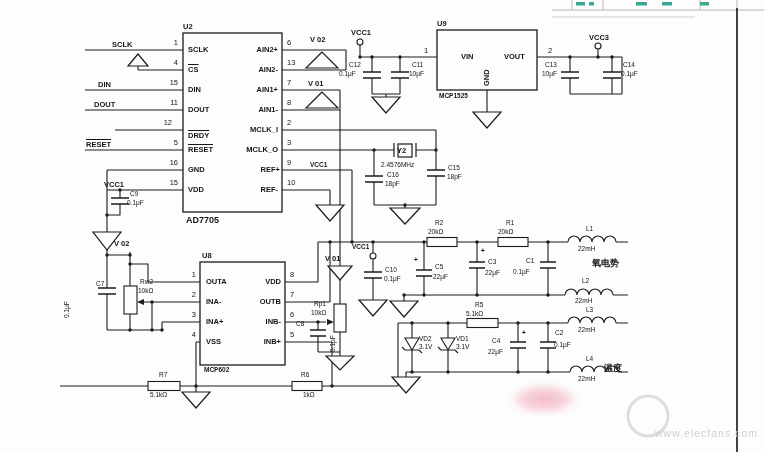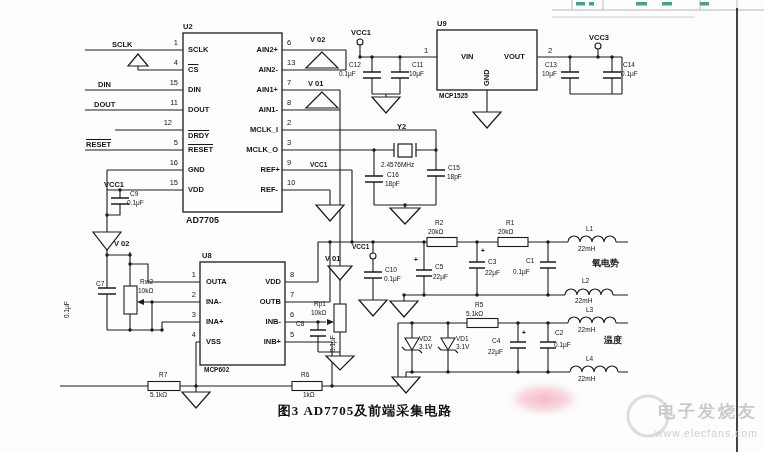--- a/index.html
+++ b/index.html
@@ -264,21 +264,21 @@
 <span class="t b" style="left:589px;top:34px">VCC3</span>
 <span class="t s6" style="left:349px;top:62px">C12</span>
 <span class="t s6" style="left:339px;top:71px">0.1μF</span>
 <span class="t s6" style="left:412px;top:62px">C11</span>
 <span class="t s6" style="left:409px;top:71px">10μF</span>
 <span class="t s6" style="left:545px;top:62px">C13</span>
 <span class="t s6" style="left:542px;top:71px">10μF</span>
 <span class="t s6" style="left:623px;top:62px">C14</span>
 <span class="t s6" style="left:621px;top:71px">0.1μF</span>
 
-<span class="t b" style="left:397px;top:123px">Y2</span>
+<span class="t b" style="left:397px;top:147px">Y2</span>
 <span class="t s6" style="left:381px;top:162px">2.4576MHz</span>
 <span class="t s6" style="left:387px;top:172px">C16</span>
 <span class="t s6" style="left:385px;top:181px">18pF</span>
 <span class="t s6" style="left:448px;top:165px">C15</span>
 <span class="t s6" style="left:447px;top:174px">18pF</span>
 
 <span class="t b" style="left:202px;top:252px">U8</span>
 <span class="t b s6" style="left:204px;top:367px">MCP602</span>
 <span class="t b" style="left:206px;top:278px">OUTA</span>
 <span class="t b" style="left:206px;top:298px">INA-</span>
@@ -335,20 +335,18 @@
 <span class="t s6" style="left:466px;top:311px">5.1kΩ</span>
 <span class="t b s6" style="left:522px;top:330px">+</span>
 <span class="t s6" style="left:492px;top:338px">C4</span>
 <span class="t s6" style="left:488px;top:349px">22μF</span>
 <span class="t s6" style="left:555px;top:330px">C2</span>
 <span class="t s6" style="left:554px;top:342px">0.1μF</span>
 <span class="t s6" style="left:586px;top:307px">L3</span>
 <span class="t s6" style="left:578px;top:327px">22mH</span>
 <span class="t s6" style="left:586px;top:356px">L4</span>
 <span class="t s6" style="left:578px;top:376px">22mH</span>
-<span class="t b s9" style="left:604px;top:336px">温度</span>
-
-<span class="t cap" style="left:250px;top:404px;width:230px;text-align:center">图3  AD7705及前端采集电路</span>
-<span class="t wm1" style="left:658px;top:403px">电子发烧友</span>
+<span class="t b s9" style="left:604px;top:364px">温度</span>
+
 <span class="t wm2" style="left:655px;top:428px">www.elecfans.com</span>
 <div class="blob" style="left:510px;top:384px;width:68px;height:30px"></div>
 
 </div>
 
 </body></html>

